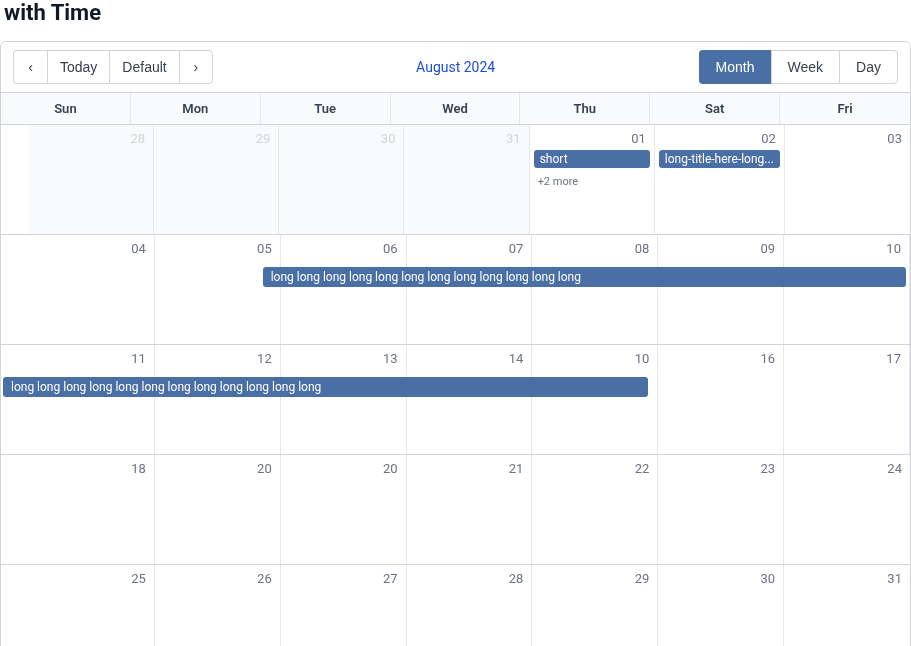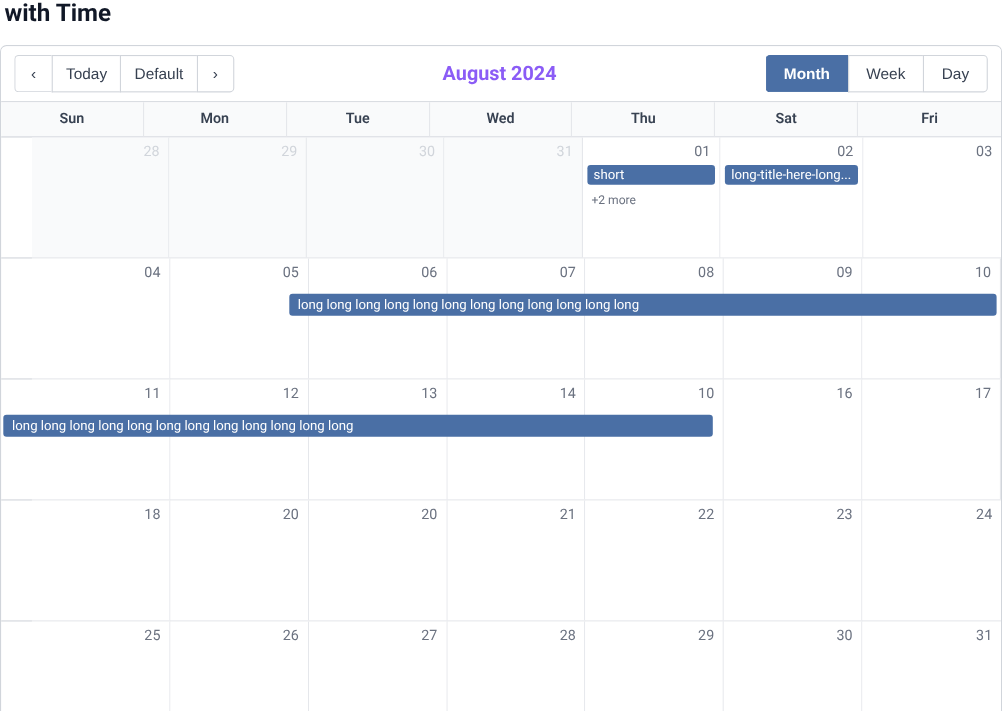--- a/index.html
+++ b/index.html
@@ -74,41 +74,40 @@
       height: 34px;
       display: flex;
       align-items: center;
       justify-content: center;
       border-radius: 0 4px 4px 0;
       font-size: 14px;
       color: #374151;
     }
 
     .cal-title {
-      font-size: 18px;
-      font-weight: 700;
-      color: #8b5cf6;
+      font-size: 14px;
+      font-weight: 400;
+      color: #1d4ed8;
     }
 
     .view-toggle {
       display: flex;
     }
     .view-btn {
       border: 1px solid #d1d5db;
       background: #fff;
       cursor: pointer;
       height: 34px;
       padding: 0 16px;
       font-size: 14px;
       color: #374151;
     }
     .view-btn:first-child {
       border-radius: 4px 0 0 4px;
       border-right: none;
-      font-weight: bold;
     }
     .view-btn:nth-child(2) {
       border-right: none;
     }
     .view-btn:last-child {
       border-radius: 0 4px 4px 0;
     }
     .view-btn.active {
       background: #4a6fa5;
       color: #fff;

